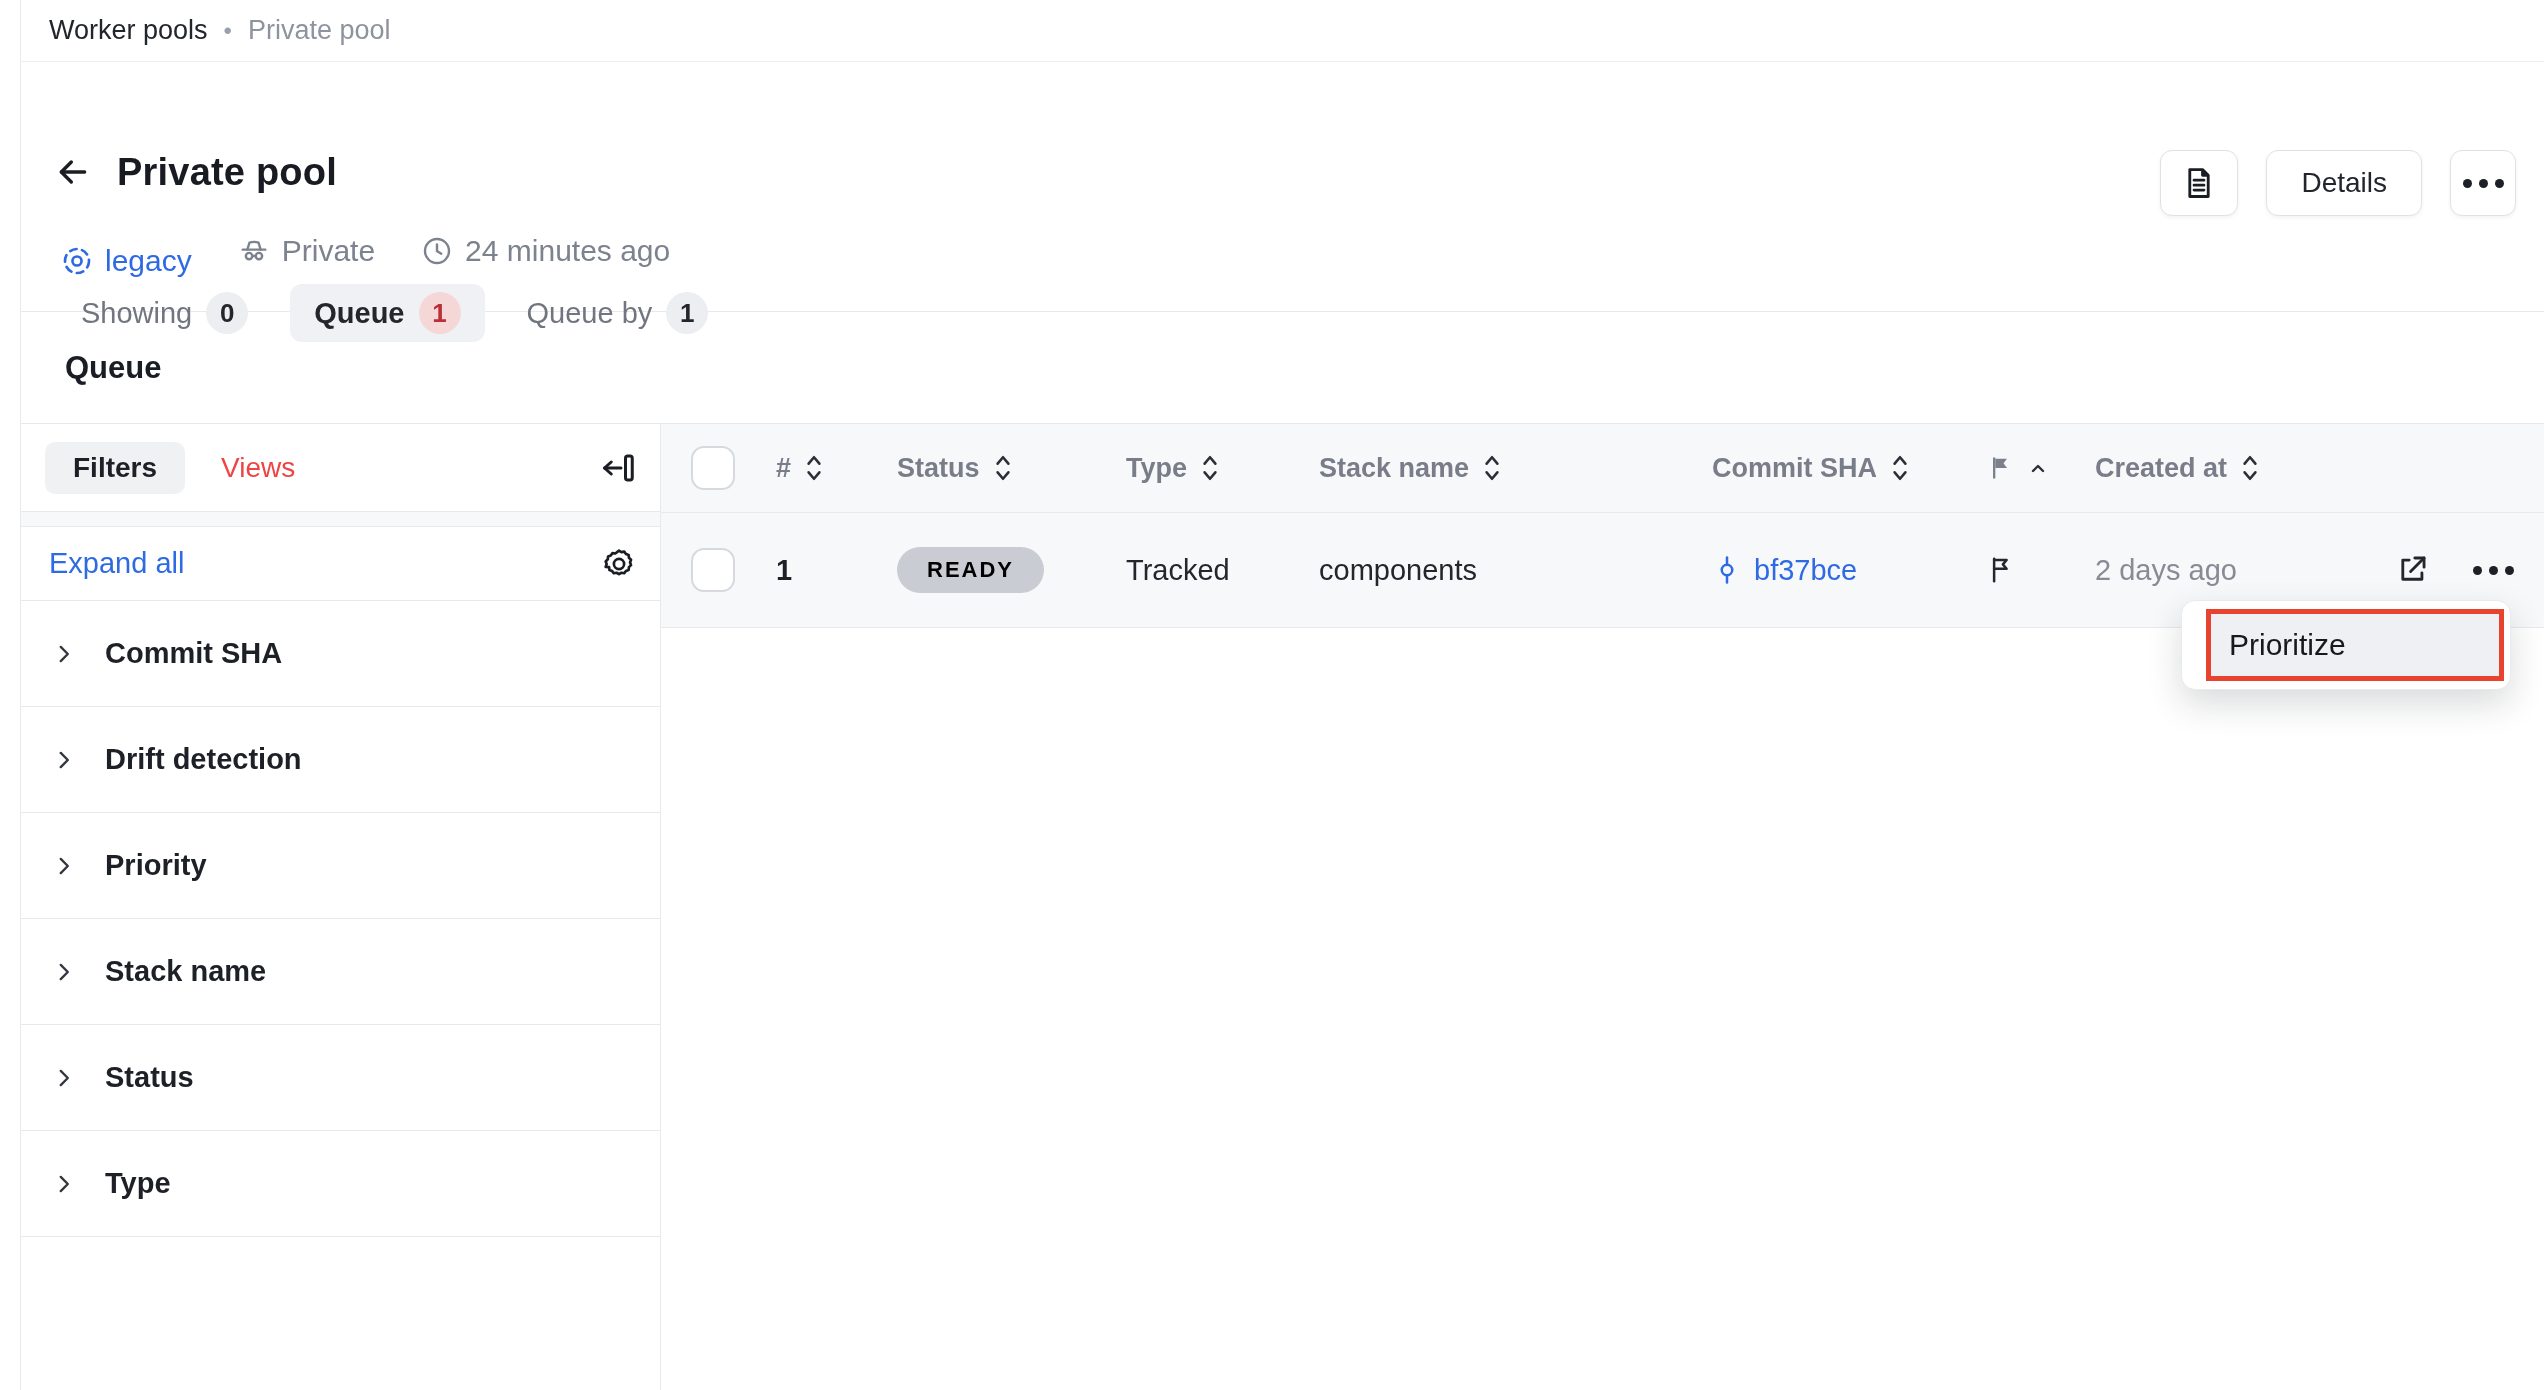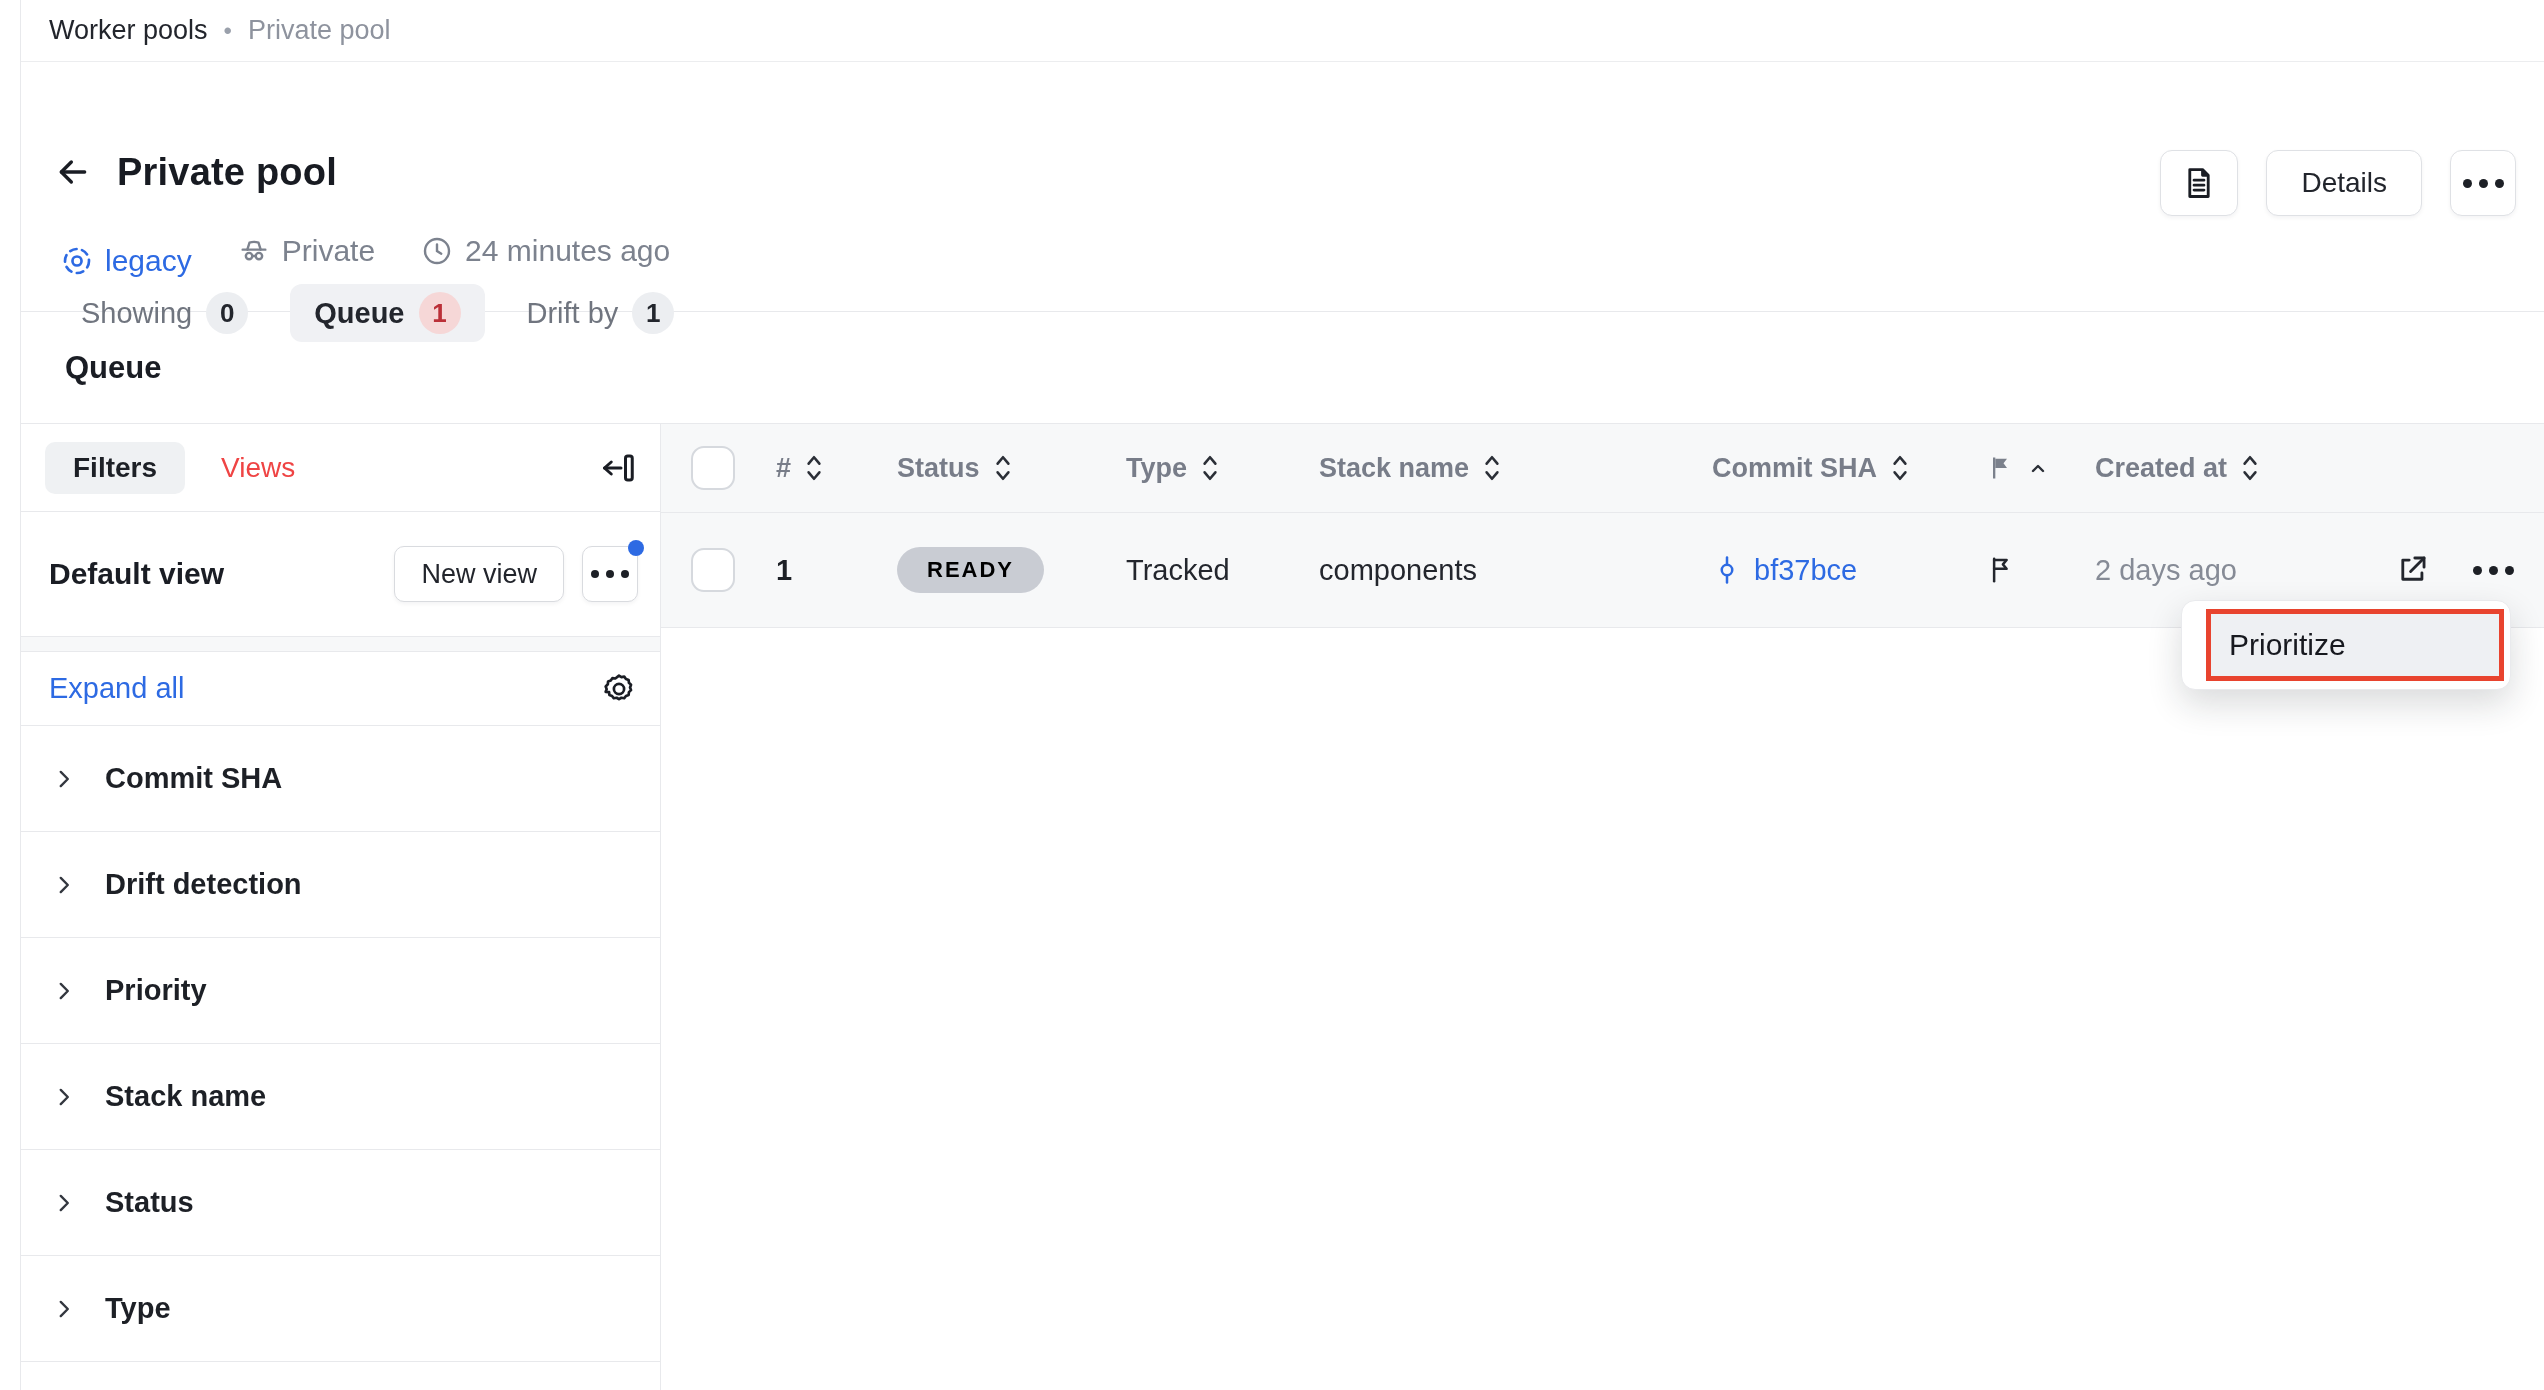--- a/index.html
+++ b/index.html
@@ -159,21 +159,21 @@
     <div class="tabsrow">
       <div class="tab">
         <span>Showing</span>
         <span class="cnt">0</span>
       </div>
       <div class="tab active">
         <span>Queue</span>
         <span class="cnt">1</span>
       </div>
       <div class="tab">
-        <span>Drift by</span>
+        <span>Queue by</span>
         <span class="cnt">1</span>
       </div>
     </div>
     <div class="hactions">
       <div class="hbtn icononly">
         <svg width="34" height="34" viewBox="0 0 24 24" fill="none" stroke="#1a1d24" stroke-width="2" stroke-linejoin="round">
             <path d="M5.5 2.5h9l4 4v15h-13z"></path>
             <path d="M14.5 2.5v4h4" fill="#1a1d24"></path>
             <path d="M8.5 10h7M8.5 13.5h7M8.5 17h7" stroke-linecap="round"></path>
           </svg>
@@ -199,34 +199,20 @@
       <div class="fvbar">
         <span class="fpill">Filters</span>
         <span class="vlabel">Views</span>
         <span class="collapse">
           <svg width="36" height="36" viewBox="0 0 24 24" fill="none" stroke="#1a1d24" stroke-width="2" stroke-linecap="round" stroke-linejoin="round">
               <path d="M14 12H3"></path>
               <path d="M7.5 8L3 12l4.5 4"></path>
               <rect x="17" y="4" width="4.5" height="16" rx="1.5"></rect>
             </svg>
         </span>
-      </div>
-      <div class="dvrow">
-        <span class="dvlabel">Default view</span>
-        <div class="dvbtns">
-          <div class="sbtn newview">New view</div>
-          <div class="sbtn more">
-            <span class="dots small">
-                <i></i>
-                <i></i>
-                <i></i>
-              </span>
-            <span class="bluedot"></span>
-          </div>
-        </div>
       </div>
       <div class="gapband"></div>
       <div class="expandrow">
         <span class="expandlink">Expand all</span>
         <span class="gearwrap">
           <svg width="34" height="34" viewBox="0 0 24 24" fill="none" stroke="#1a1d24" stroke-width="1.9" stroke-linecap="round" stroke-linejoin="round">
               <path d="M12 2.6l1.7 1 2-.3 1.2 1.6 1.9.7.2 2 1.5 1.4-.7 1.9.7 1.9-1.5 1.4-.2 2-1.9.7-1.2 1.6-2-.3-1.7 1-1.7-1-2 .3-1.2-1.6-1.9-.7-.2-2L2.6 14l.7-1.9-.7-1.9L4.1 8.7l.2-2 1.9-.7L7.4 4.3l2 .3z"></path>
               <circle cx="12" cy="12" r="3.6"></circle>
             </svg>
         </span>

